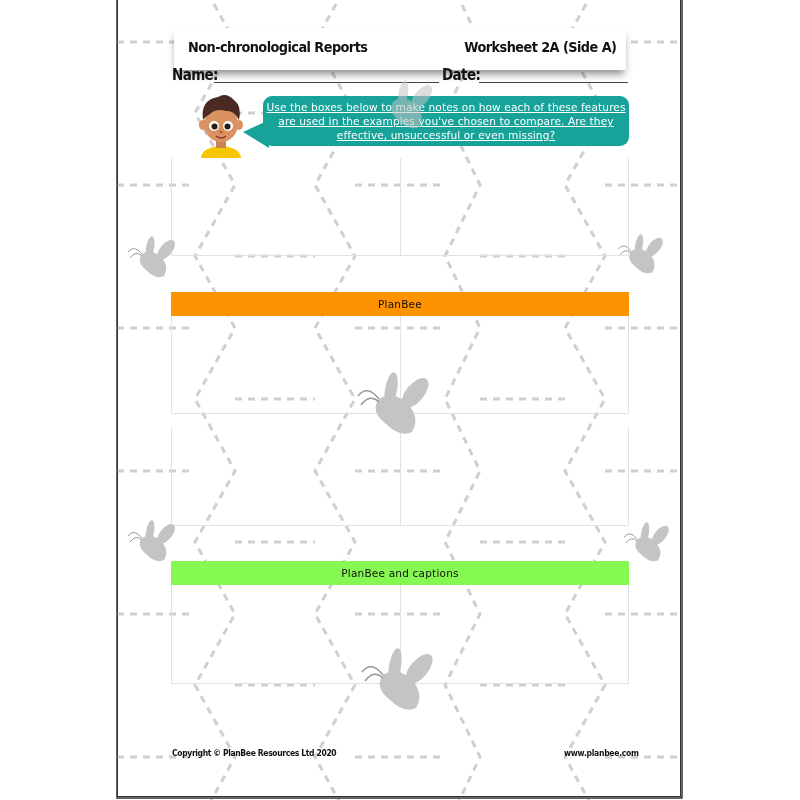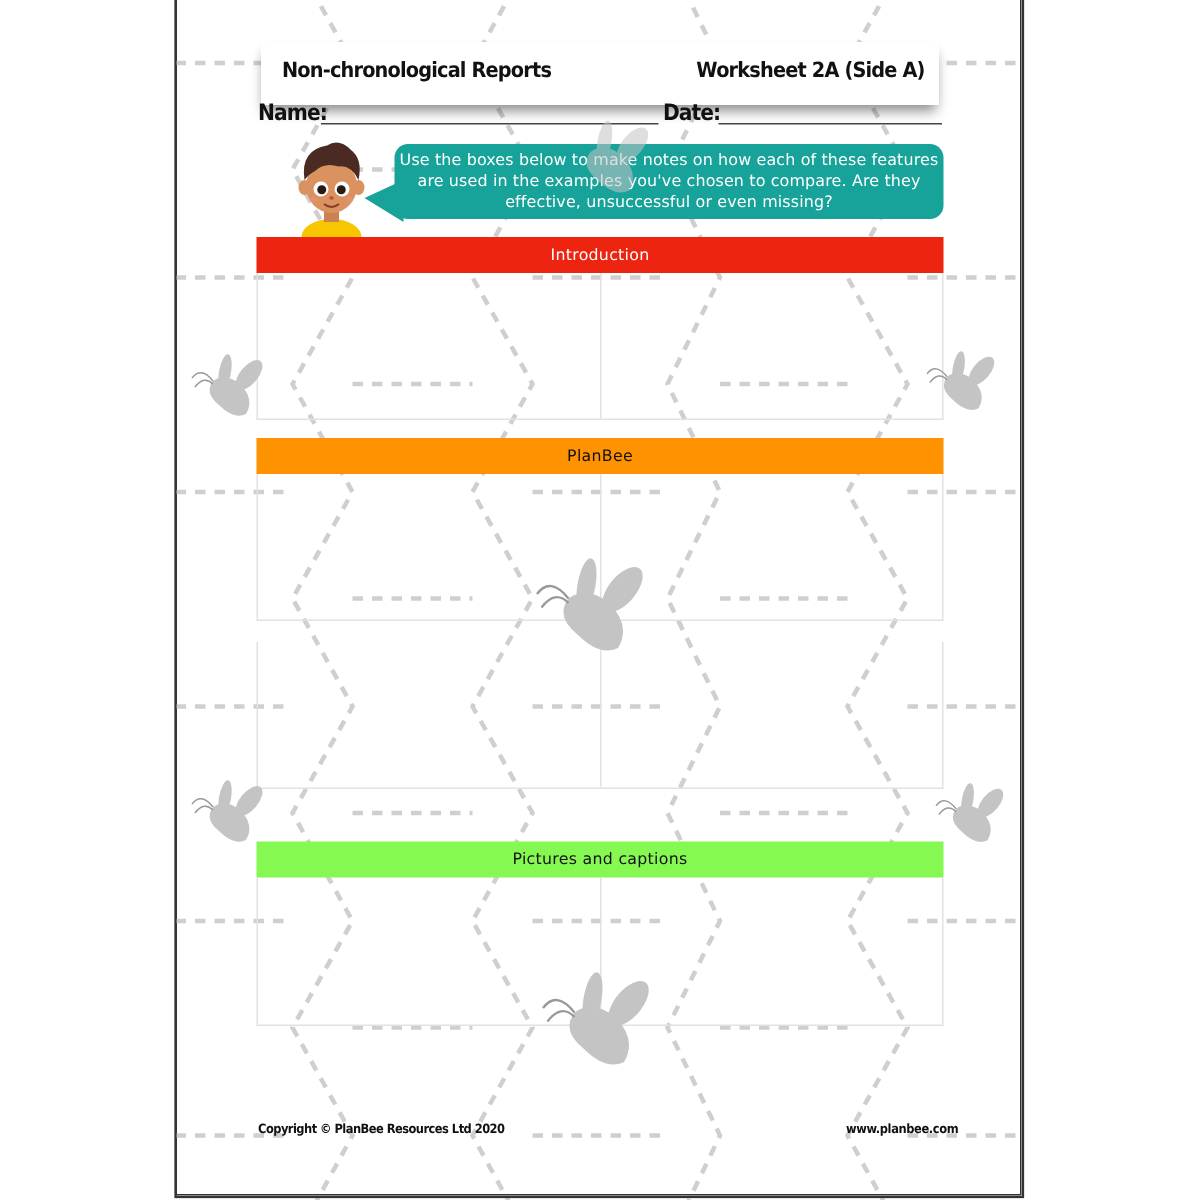--- a/index.html
+++ b/index.html
@@ -9,21 +9,21 @@
   .header-card { position:absolute; left:174px; top:28px; width:452px; height:42px; background:#fff; box-shadow:0 6px 8px -2px rgba(0,0,0,0.45);text-decoration:underline; }
   .header-card .title-left { position:absolute; left:14px; top:11px; font-family:"DejaVu Sans", sans-serif; font-weight:bold; font-size:14px; letter-spacing:-0.6px; color:#111; transform:scaleX(0.92); transform-origin:left; }
   .header-card .title-right { position:absolute; right:10px; top:11px; font-family:"DejaVu Sans", sans-serif; font-weight:bold; font-size:14px; letter-spacing:-0.6px; color:#111; transform:scaleX(0.92); transform-origin:right; }
   .name-row { position:absolute; left:172px; top:66px; width:456px; height:20px; }
   .name-label, .date-label { position:absolute; top:0; font-weight:bold; font-size:15px; letter-spacing:-0.7px; color:#111; transform:scaleX(0.9); transform-origin:left; }
   .name-label { left:0; }
   .name-line { position:absolute; left:42px; top:16px; width:225px; border-bottom:1.3px solid #444; }
   .date-label { left:270px; }
   .date-line { position:absolute; left:307px; top:16px; width:149px; border-bottom:1.3px solid #444; }
   .avatar { position:absolute; left:196px; top:92px; width:50px; height:66px; }
-  .bubble { position:absolute; left:263px; top:96px; width:366px; height:50px; background:#17a39a; border-radius:9px; color:#fff; font-size:10.6px; line-height:14px; text-align:center; padding-top:4px; box-sizing:border-box; letter-spacing:0.1px; }
+  .bubble { position:absolute; left:263px; top:96px; width:366px; height:50px; background:#17a39a; border-radius:9px; color:#fff; font-size:10.6px; line-height:14px; text-align:center; padding-top:4px; box-sizing:border-box; letter-spacing:0.1px;text-decoration:underline; }
   .bubble-tail { position:absolute; left:243px; top:120px; width:0; height:0; border-top:12px solid transparent; border-right:26px solid #17a39a; border-bottom:16px solid transparent; }
   .section { position:absolute; left:171px; width:458px; }
   .band { height:24px; line-height:24px; text-align:center; font-size:10.5px; letter-spacing:0.2px; }
   .grid { position:relative; border:1px solid #e2e2e2; border-top:none; box-sizing:border-box; }
   .grid .cell { position:absolute; top:0; bottom:0; width:50%; }
   .grid .cell.left { left:0; border-right:1px solid #e2e2e2; }
   .grid .cell.right { right:0; }
   .footer-left { position:absolute; left:172px; top:748px; font-weight:bold; font-size:8.5px; letter-spacing:-0.4px; color:#111; transform:scaleX(0.9); transform-origin:left; }
   .footer-right { position:absolute; left:564px; top:748px; font-weight:bold; font-size:8.5px; letter-spacing:-0.3px; color:#111; transform:scaleX(0.9); transform-origin:left; }
   .bee { position:absolute; }
@@ -103,23 +103,20 @@
   <ellipse cx="25" cy="40" rx="1.6" ry="1.2" fill="#c0533f"></ellipse>
   <path d="M20 44 Q25 48 30 44" stroke="#8a3a2a" stroke-width="1.4" fill="none"></path>
   <circle cx="13" cy="41" r="2" fill="#e8927a" opacity="0.6"></circle>
   <circle cx="37" cy="41" r="2" fill="#e8927a" opacity="0.6"></circle>
 </svg>
 
 <div class="bubble-tail"></div>
 <div class="bubble">Use the boxes below to make notes on how each of these features are used in the examples you've chosen to compare. Are they effective, unsuccessful or even missing?</div>
 
 <div class="section" style="top:158px;">
-  <div class="band" style="background:#ec2410;color:#fff;">
-    <span>Introduction</span>
-  </div>
   <div class="grid" style="height:98px;">
     <div class="cell left"></div>
     <div class="cell right"></div>
   </div>
 </div>
 
 <div class="section" style="top:292px;">
   <div class="band" style="background:#ff9200;color:#111;">
     <span>PlanBee</span>
   </div>
@@ -131,21 +128,21 @@
 
 <div class="section" style="top:428px;">
   <div class="grid" style="height:98px;">
     <div class="cell left"></div>
     <div class="cell right"></div>
   </div>
 </div>
 
 <div class="section" style="top:561px;">
   <div class="band" style="background:#86f852;color:#111;">
-    <span>Pictures and captions</span>
+    <span>PlanBee and captions</span>
   </div>
   <div class="grid" style="height:99px;">
     <div class="cell left"></div>
     <div class="cell right"></div>
   </div>
 </div>
 
 <svg class="bee" style="left:120px;top:236px;width:60px;height:44px;" viewBox="0 0 60 44">
     <g fill="#c4c4c4">
       <path d="M22 18 Q30 12 40 20 Q50 30 44 40 Q36 44 26 34 Q16 26 22 18 Z"></path>

